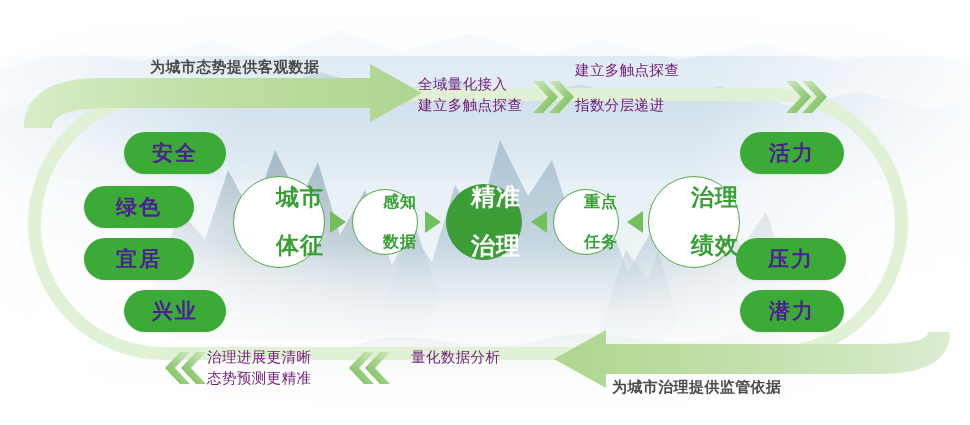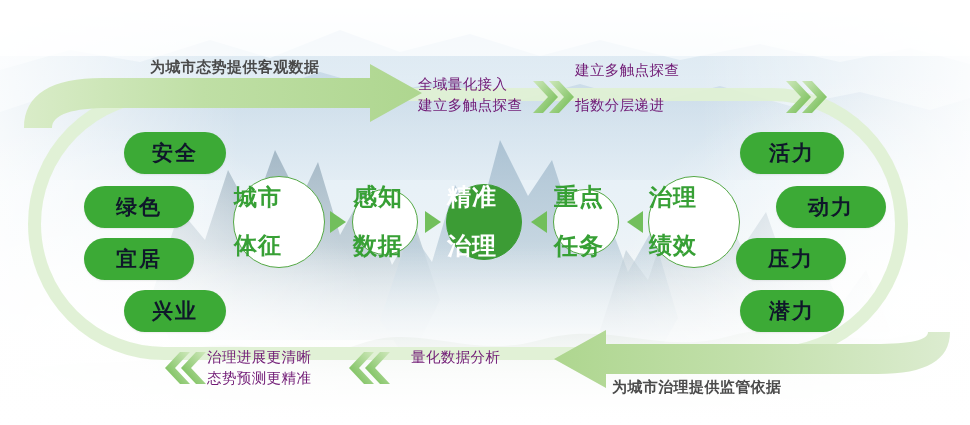--- a/index.html
+++ b/index.html
@@ -52,21 +52,21 @@
 
   
   .flow-arrow { position: absolute; }
 
   
   .node {
     position: absolute;
     border-radius: 50%;
     display: flex;
     flex-direction: column;
-    align-items: flex-start;
+    align-items: flex-end;
     justify-content: center;
     text-align: center;
     box-sizing: border-box;
     line-height: 1.12;
     letter-spacing: 1px;
     gap: 22px;
   }
   .node-hollow {
     background: #ffffff;
     border: 1.6px solid #54a845;
@@ -74,40 +74,40 @@
     font-weight: bold;
   }
   .node-solid {
     background: #3c9c35;
     border: 1.6px solid #3c9c35;
     color: #ffffff;
     font-weight: bold;
   }
   .node-lg { width: 92px; height: 92px; font-size: 23px; }
   .node-md { width: 76px; height: 76px; font-size: 24px; }
-  .node-sm { width: 66px; height: 66px; font-size: 24px; }
+  .node-sm { width: 66px; height: 66px; font-size: 16px; }
 
   
   .tri { position: absolute; width: 0; height: 0; }
   .tri-r {
     border-top: 11px solid transparent;
     border-bottom: 11px solid transparent;
     border-left: 16px solid #72bf5c;
   }
   .tri-l {
     border-top: 11px solid transparent;
     border-bottom: 11px solid transparent;
     border-right: 16px solid #72bf5c;
   }
 
   
   .pill {
     position: absolute;
     background: #3caa36;
-    color: #0f172a;
+    color: #4c1d95;
     font-size: 21px;
     font-weight: bold;
     letter-spacing: 2px;
     border-radius: 21px;
     display: flex;
     align-items: center;
     justify-content: center;
     box-sizing: border-box;
     height: 42px;
     box-shadow: 0 1px 2px rgba(0,0,0,0.07);
@@ -295,23 +295,20 @@
   <div class="pill" style="left:84px; top:238px; width:110px;">
     <span>宜居</span>
   </div>
   <div class="pill" style="left:740px; top:132px; width:104px;">
     <span>活力</span>
   </div>
 
   <div class="pill" style="left:124px; top:290px; width:102px;">
     <span>兴业</span>
   </div>
-  <div class="pill" style="left:776px; top:186px; width:110px;">
-    <span>动力</span>
-  </div>
   <div class="pill" style="left:736px; top:238px; width:110px;">
     <span>压力</span>
   </div>
   <div class="pill" style="left:740px; top:290px; width:104px;">
     <span>潜力</span>
   </div>
 
   <svg class="chev" style="left:164px; top:348px;" width="44" height="40" viewBox="0 0 44 40">
     <defs>
       <linearGradient id="chL1" x1="1" y1="0" x2="0" y2="1">

